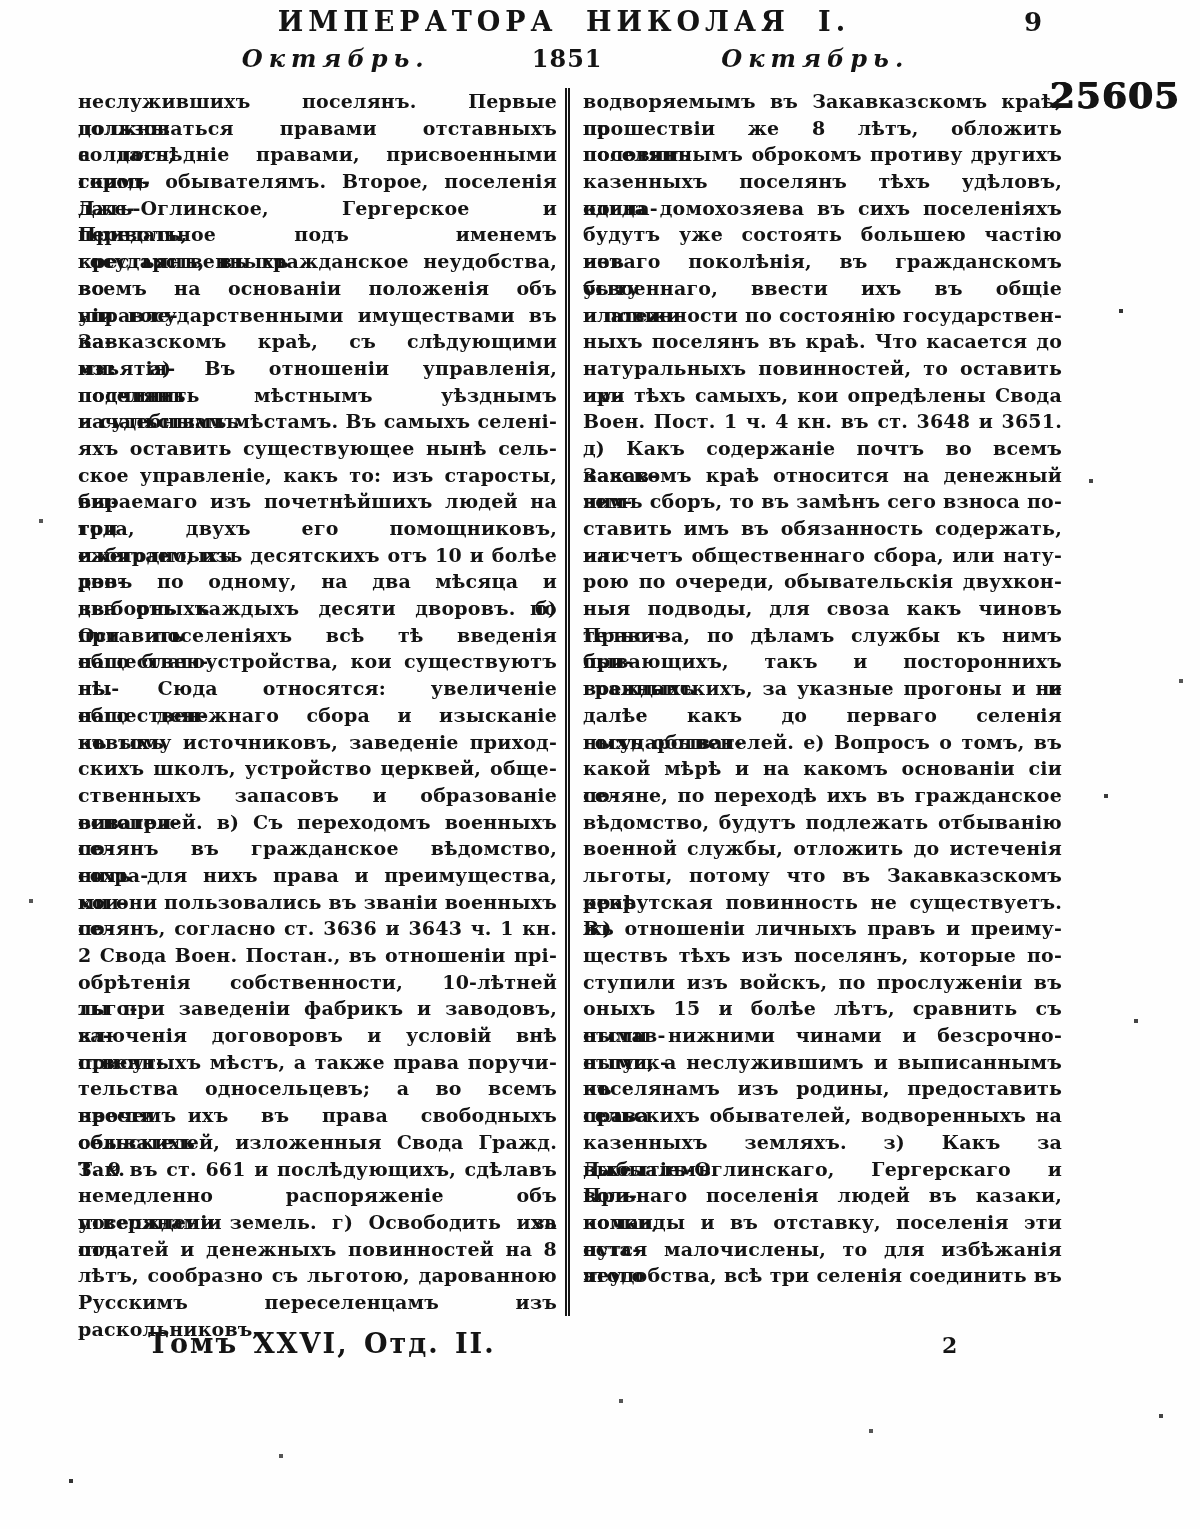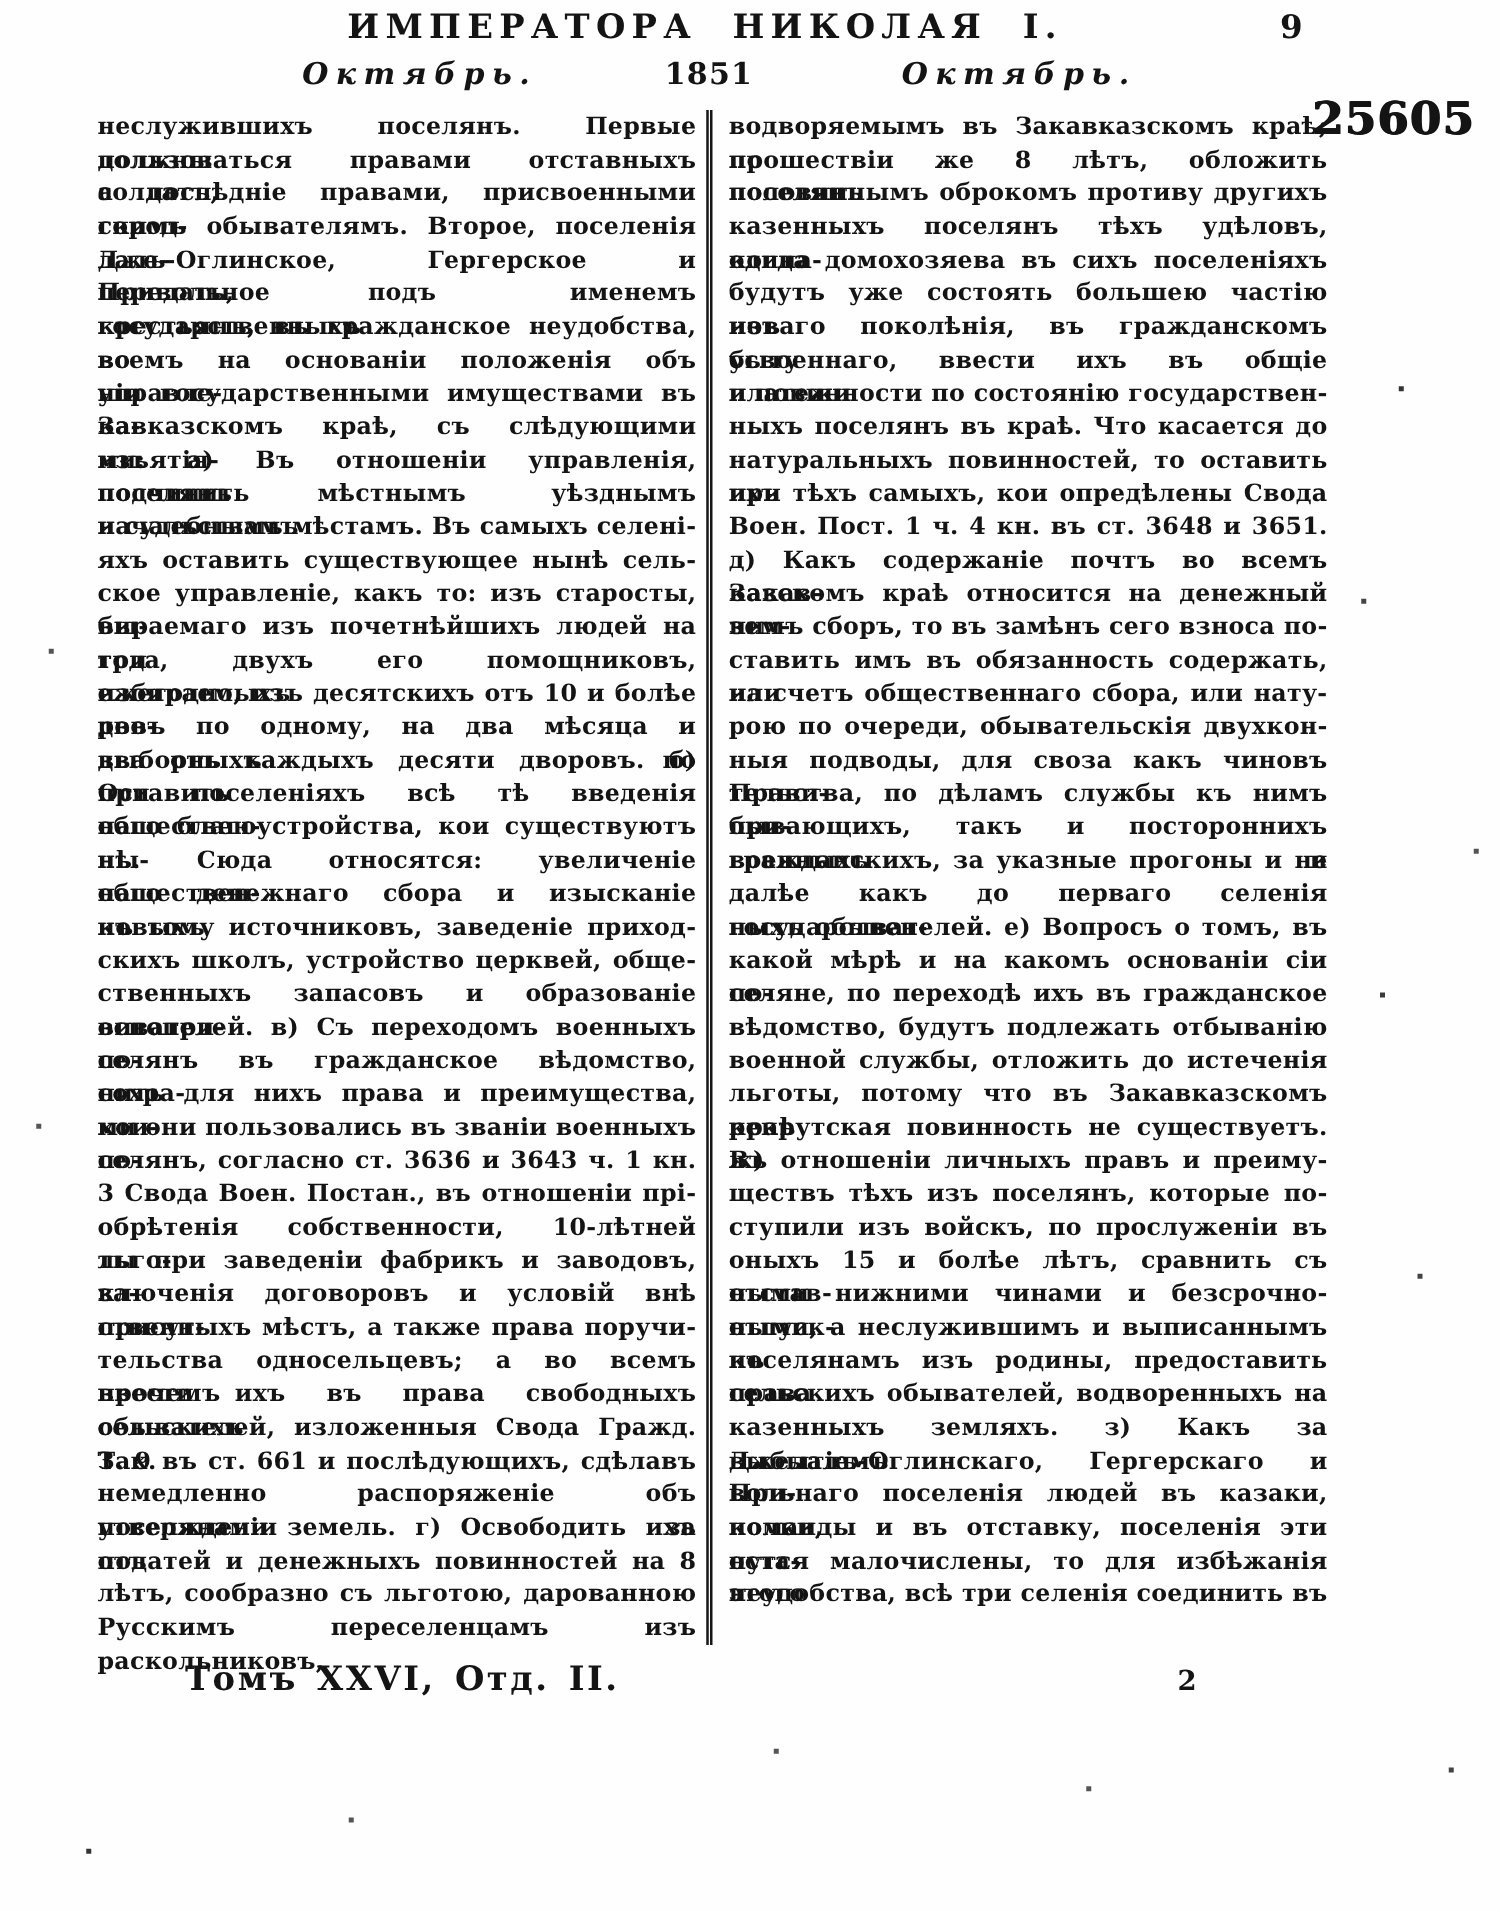--- a/index.html
+++ b/index.html
@@ -155,21 +155,21 @@
         <div class="line">нѣ. Сюда относятся: увеличеніе обществен-</div>
         <div class="line">наго денежнаго сбора и изысканіе новыхъ</div>
         <div class="line">къ тому источниковъ, заведеніе приход-</div>
         <div class="line">скихъ школъ, устройство церквей, обще-</div>
         <div class="line">ственныхъ запасовъ и образованіе оспопри-</div>
         <div class="line">вивателей. в) Съ переходомъ военныхъ по-</div>
         <div class="line">селянъ въ гражданское вѣдомство, сохра-</div>
         <div class="line">нить для нихъ права и преимущества, кои-</div>
         <div class="line">ми они пользовались въ званіи военныхъ по-</div>
         <div class="line">селянъ, согласно ст. 3636 и 3643 ч. 1 кн.</div>
-        <div class="line">3 Свода Воен. Постан., въ отношеніи прі-</div>
+        <div class="line">2 Свода Воен. Постан., въ отношеніи прі-</div>
         <div class="line">обрѣтенія собственности, 10-лѣтней льго-</div>
         <div class="line">ты при заведеніи фабрикъ и заводовъ, за-</div>
         <div class="line">ключенія договоровъ и условій внѣ присут-</div>
         <div class="line">ственныхъ мѣстъ, а также права поручи-</div>
         <div class="line">тельства односельцевъ; а во всемъ прочемъ</div>
         <div class="line">ввести ихъ въ права свободныхъ сельскихъ</div>
         <div class="line">обывателей, изложенныя Свода Гражд. Зак.</div>
         <div class="line">Т. 9 въ ст. 661 и послѣдующихъ, сдѣлавъ</div>
         <div class="line">немедленно распоряженіе объ утвержденіи за</div>
         <div class="line">поселянами земель. г) Освободить ихъ отъ</div>

